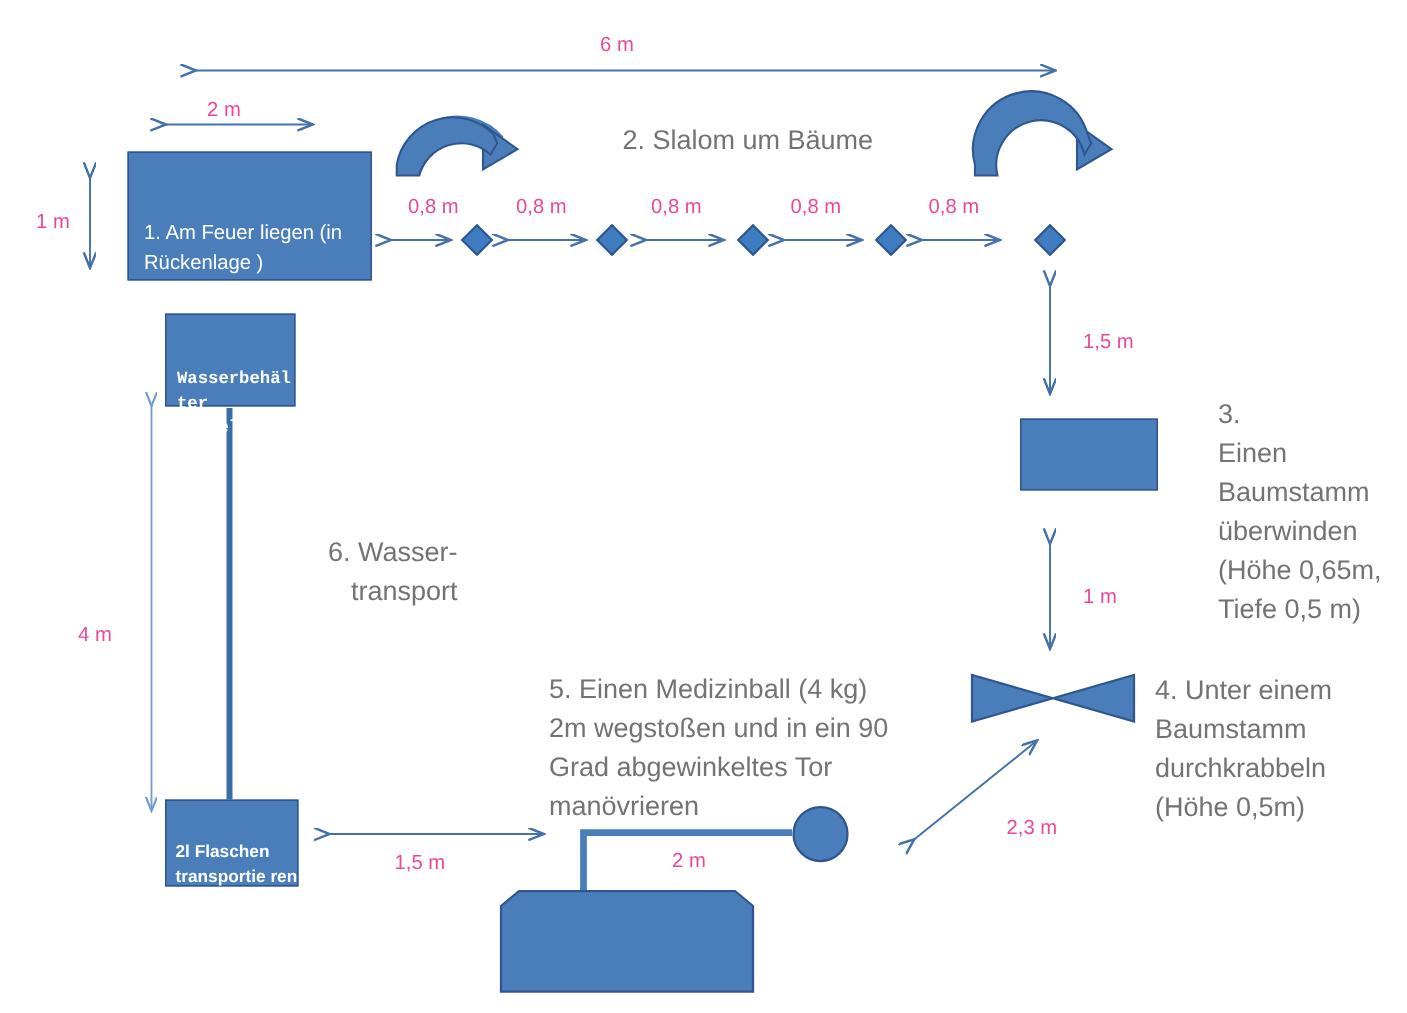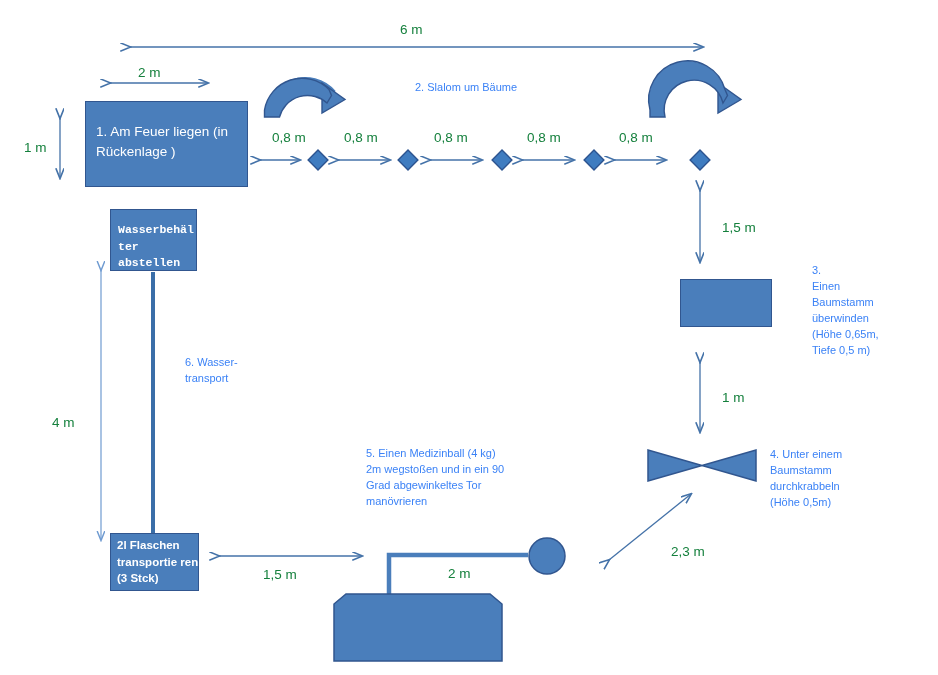--- a/index.html
+++ b/index.html
@@ -1,20 +1,20 @@
 <!DOCTYPE html>
 <html><head>
 <meta charset="utf-8">
 <style>
   html,body{margin:0;padding:0;background:#ffffff;}
   body{font-family:"Liberation Sans",sans-serif;}
   #stage{position:relative;width:938px;height:675px;background:#fff;overflow:hidden;}
-  .lbl{position:absolute;color:#3b82f6;font-size:11px;line-height:1.45;white-space:pre-line;}
-  .lbl.dim{font-size:13.5px;color:#15803d;}
-  .boxtext{position:absolute;color:#ffffff;font-size:13.5px;line-height:1.5;}
+  .lbl{position:absolute;color:#737373;font-size:18px;line-height:1.45;white-space:pre-line;}
+  .lbl.dim{font-size:13.5px;color:#ec4899;}
+  .boxtext{position:absolute;color:#ffffff;font-size:13.5px;line-height:1.5;margin-top:23px;}
   .boxtext.small{font-size:11.5px;font-weight:bold;line-height:1.45;}
   .shape{position:absolute;background:#4a7ebb;border:1.6px solid #31568f;box-sizing:border-box;}
   svg{position:absolute;left:0;top:0;overflow:visible;}
   .svgholder{position:absolute;left:0;top:0;width:938px;height:675px;pointer-events:none;}
 </style>
 </head>
 <body>
 
 <div id="stage">
 
@@ -155,21 +155,21 @@
 durchkrabbeln
 (Höhe 0,5m)</div>
 
   <div class="lbl dim" style="left:671px;top:542px;">2,3 m</div>
 
   <div class="lbl" style="left:366px;top:446px;width:250px;">5. Einen Medizinball (4 kg)
 2m wegstoßen und in ein 90
 Grad abgewinkeltes Tor
 manövrieren</div>
 
-  <div class="lbl" style="left:185px;top:355px;width:120px;">6. Wasser-
+  <div class="lbl" style="left:185px;top:355px;width:120px;text-align:right;">6. Wasser-
 transport</div>
 
   <div class="lbl dim" style="left:52px;top:385px;margin-top:28px;">4 m</div>
 
   <div class="lbl dim" style="left:263px;top:565px;">1,5 m</div>
 
   <div class="lbl dim" style="left:448px;top:564px;">2 m</div>
 
 </div>
 

